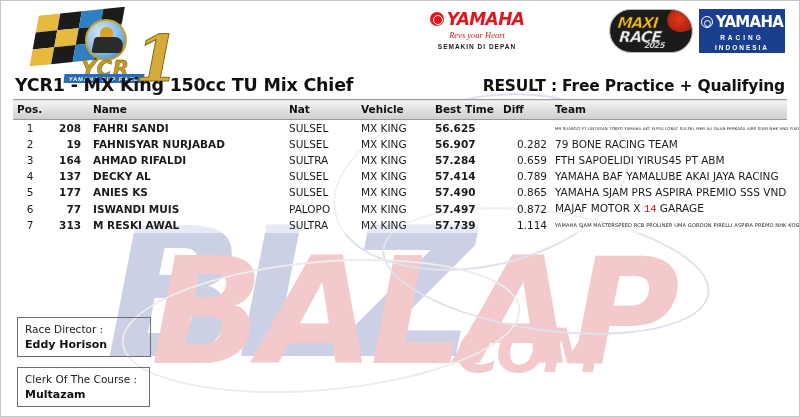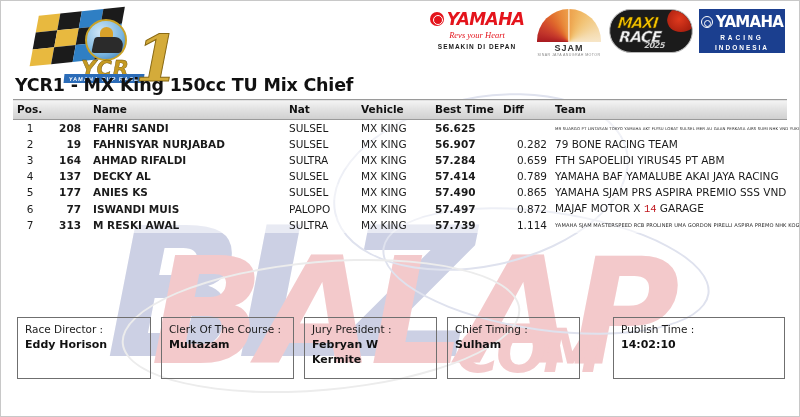--- a/index.html
+++ b/index.html
@@ -328,20 +328,21 @@
 
   
   #officials {
     position: absolute;
     left: 0; top: 316px;
     width: 800px; height: 72px;
     z-index: 3;
     padding: 0 16px;
     display: flex;
     gap: 10px;
+    flex-direction: column;
   }
   .official-box {
     border: 1px solid #6f6f6f;
     background: transparent;
     padding: 4px 7px;
     height: 62px;
   }
   .ob-1 { width: 134px; }
   .ob-2 { width: 133px; }
   .ob-3 { width: 133px; }
@@ -402,25 +403,20 @@
 
     <div class="logo" id="logo-yamaha-semakin">
       <div class="ym-row">
         <span class="ym-tf"></span>
         <span class="ym-word">YAMAHA</span>
       </div>
       <div class="ym-rev">Revs your Heart</div>
       <div class="ym-sem">SEMAKIN DI DEPAN</div>
     </div>
 
-    <div class="logo" id="logo-sjam">
-      <div class="sjam-fan"></div>
-      <div class="sjam-name">SJAM</div>
-      <div class="sjam-sub">SINAR JAYA ANUGRAH MOTOR</div>
-    </div>
 
     <div class="logo" id="logo-maxi">
       <div class="maxi-body">
         <span class="maxi-red"></span>
         <span class="maxi-maxi">MAXI</span>
         <span class="maxi-race">RACE</span>
         <span class="maxi-year">2025</span>
       </div>
     </div>
 
@@ -431,20 +427,21 @@
           <span class="yri-word">YAMAHA</span>
         </div>
         <div class="yri-racing">RACING</div>
         <div class="yri-ind">INDONESIA</div>
       </div>
     </div>
   </div>
 
   <div id="title-row">
     <div id="doc-title">YCR1 - MX King 150cc TU Mix Chief</div>
+    <div id="result-label">RESULT : Free Practice + Qualifying</div>
   </div>
 
   <table id="results-table">
     <thead>
       <tr>
         <th class="c-pos">Pos.</th>
         <th class="c-num"></th>
         <th class="c-name">Name</th>
         <th class="c-nat">Nat</th>
         <th class="c-veh">Vehicle</th>

